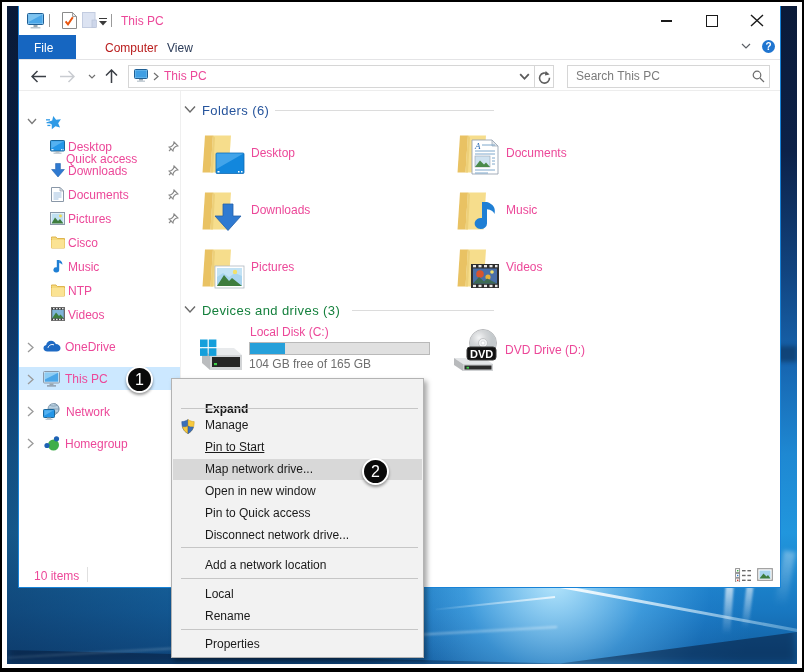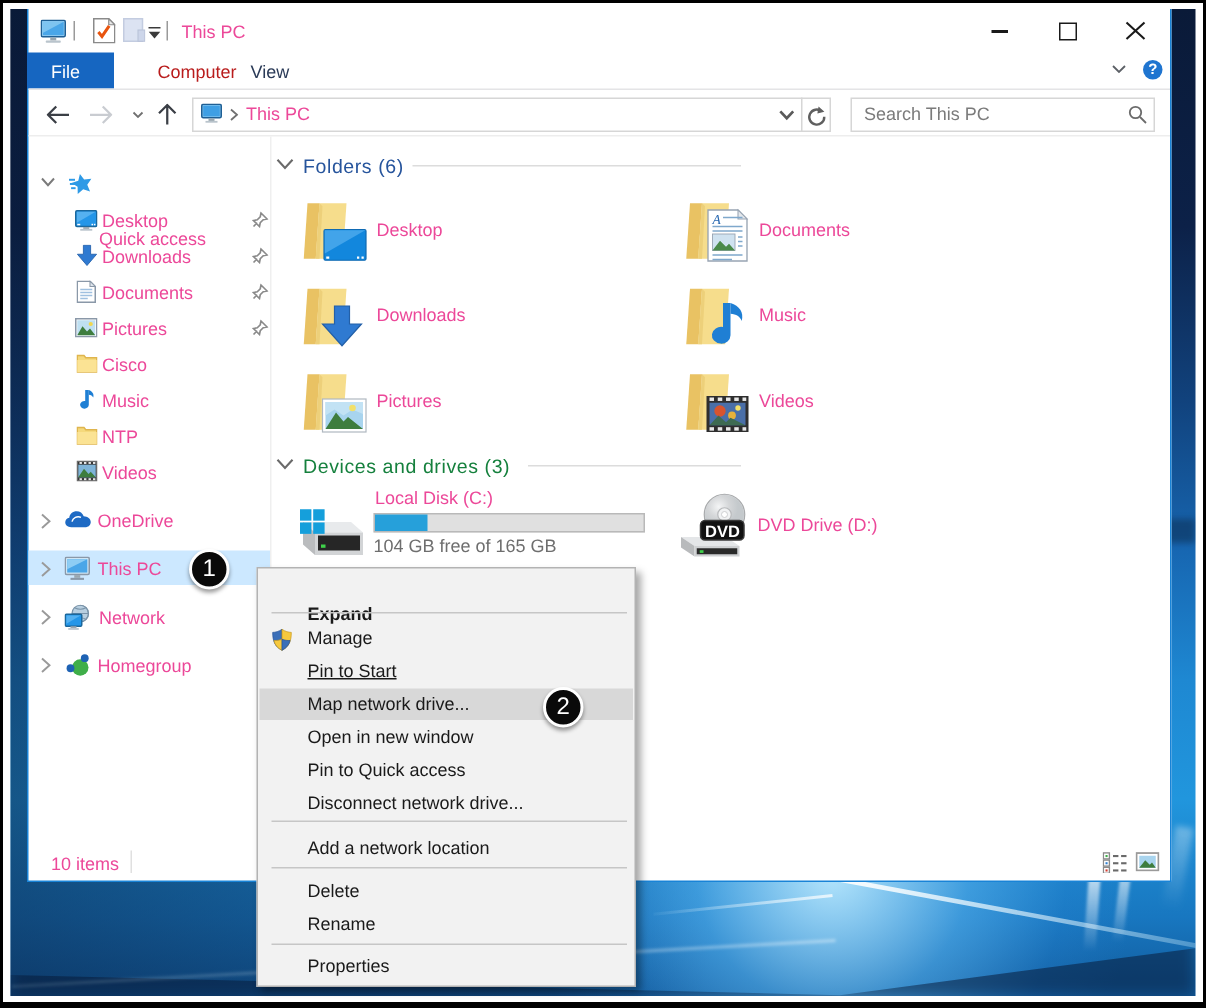--- a/index.html
+++ b/index.html
@@ -434,21 +434,21 @@
     </svg>
     <div class="mi" style="top:40px;">Manage</div>
     <div class="mi" style="top:62px;text-decoration:underline;">Pin to Start</div>
     <div class="mi" style="top:84px;">Map network drive...</div>
     <div class="mi" style="top:106px;">Open in new window</div>
     <div class="mi" style="top:128px;">Pin to Quick access</div>
     <div class="mi" style="top:150px;">Disconnect network drive...</div>
     <div class="msep" style="top:168px;"></div>
     <div class="mi" style="top:180px;">Add a network location</div>
     <div class="msep" style="top:199px;"></div>
-    <div class="mi" style="top:209px;">Delete</div>
+    <div class="mi" style="top:209px;">Local</div>
     <div class="mi" style="top:231px;">Rename</div>
     <div class="msep" style="top:250px;"></div>
     <div class="mi" style="top:259px;">Properties</div>
   </div>
 
   <div class="badge" style="left:126px;top:366px;">1</div>
   <div class="badge" style="left:362px;top:458px;">2</div>
 
   <div class="frame-t"></div>
     <div class="frame-b"></div>

